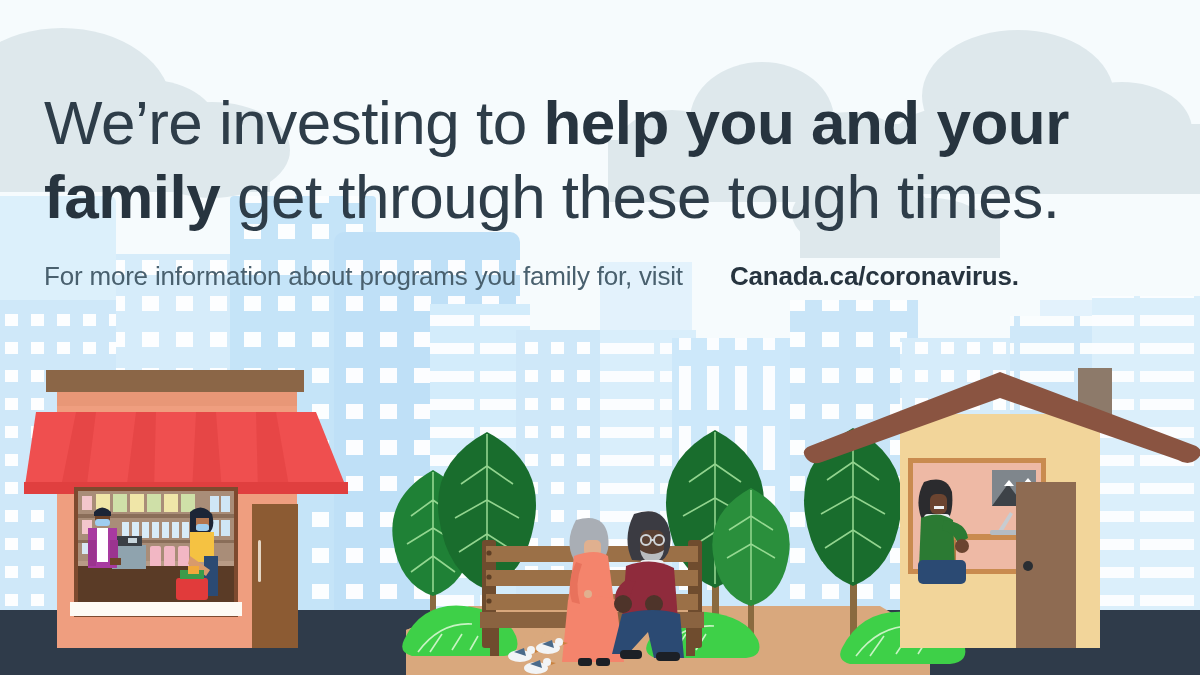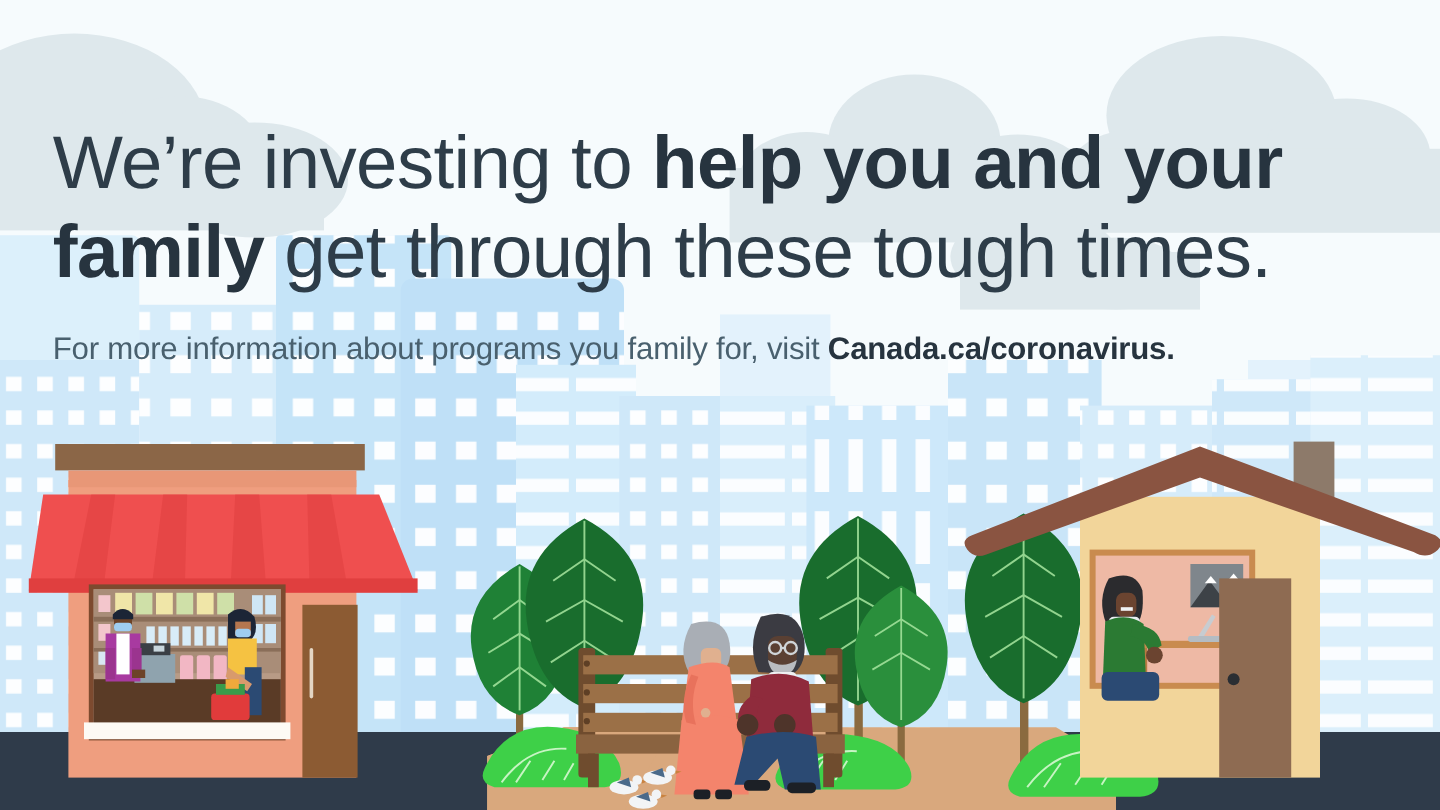--- a/index.html
+++ b/index.html
@@ -13,21 +13,21 @@
     position:relative;
     width:1200px; height:675px;
     overflow:hidden;
     background:#f6fbfd;
   }
   .svgfull { position:absolute; left:0; top:0; width:1200px; height:675px; display:block; }
 
   
   #text-block {
     position:absolute;
-    left:44px; top:100px;
+    left:44px; top:86px;
     width:1110px;
     z-index:60;
   }
   #headline {
     font-family:"Liberation Sans", sans-serif;
     font-size:62px;
     line-height:74px;
     letter-spacing:-0.5px;
     color:#2e3d49;
     font-weight:300;
@@ -36,21 +36,21 @@
   #headline .lead { font-weight:300; }
   #headline .strong { font-weight:700; color:#27343f; }
   #subline {
     margin-top:26px;
     font-size:26px;
     line-height:32px;
     color:#49606e;
     font-weight:400;
     letter-spacing:-0.2px;
   }
-  #subline .url { font-weight:700; color:#27343f; }
+  #subline .url { font-weight:700; color:#27343f;margin-left:40px; }
 </style>
 </head>
 <body>
 
 <div id="banner">
 
   <svg class="svgfull" viewBox="0 0 1200 675">
     <defs>
       <clipPath id="frameclip">
           <rect x="0" y="0" width="1200" height="675"></rect>

